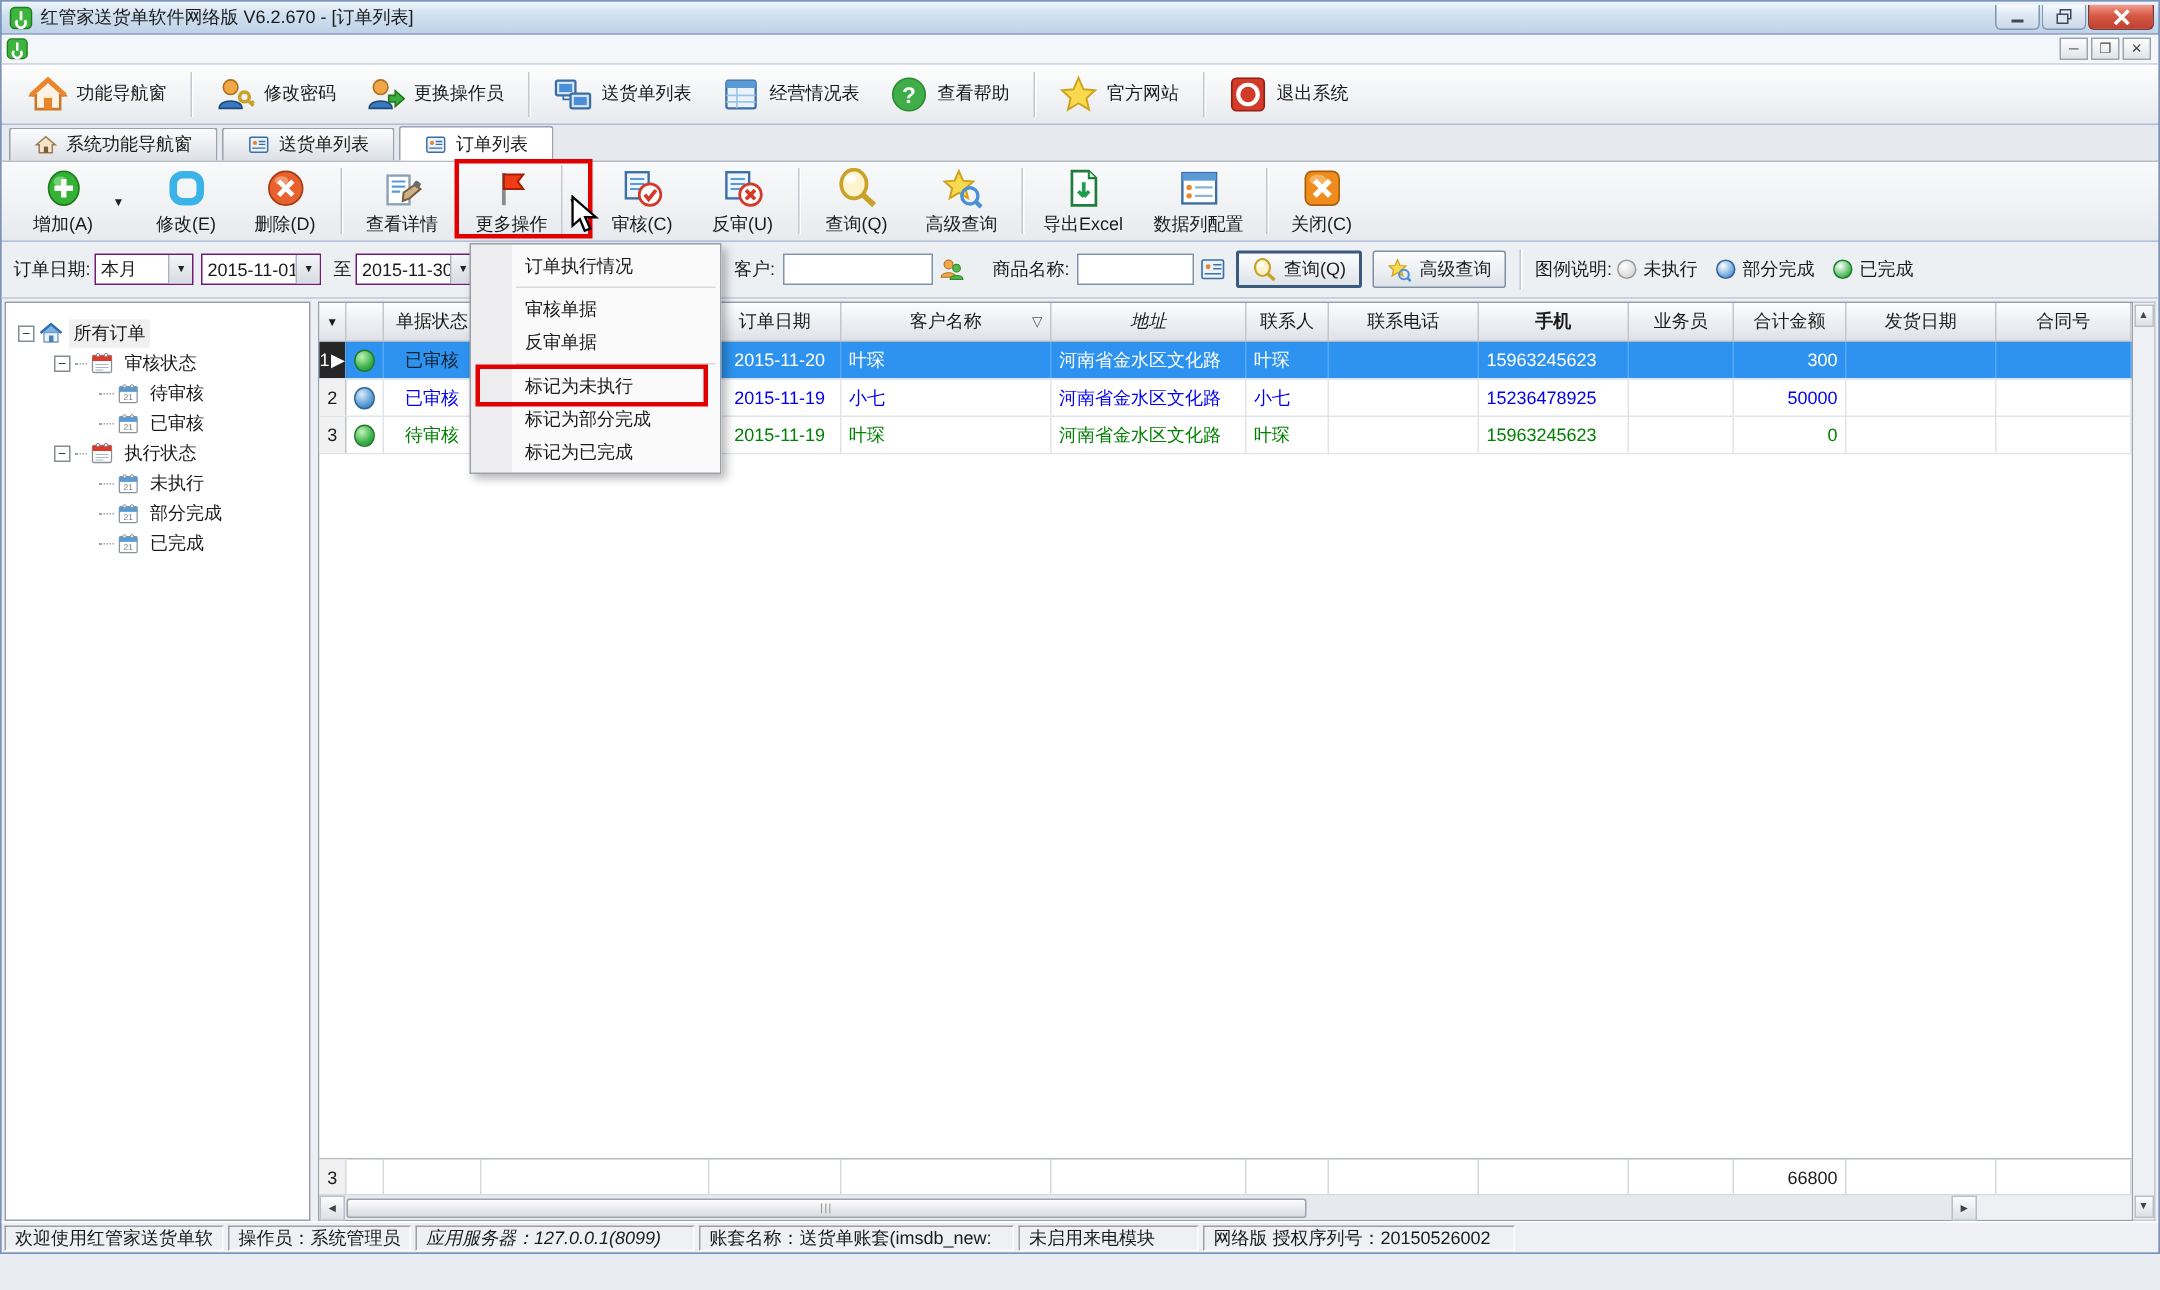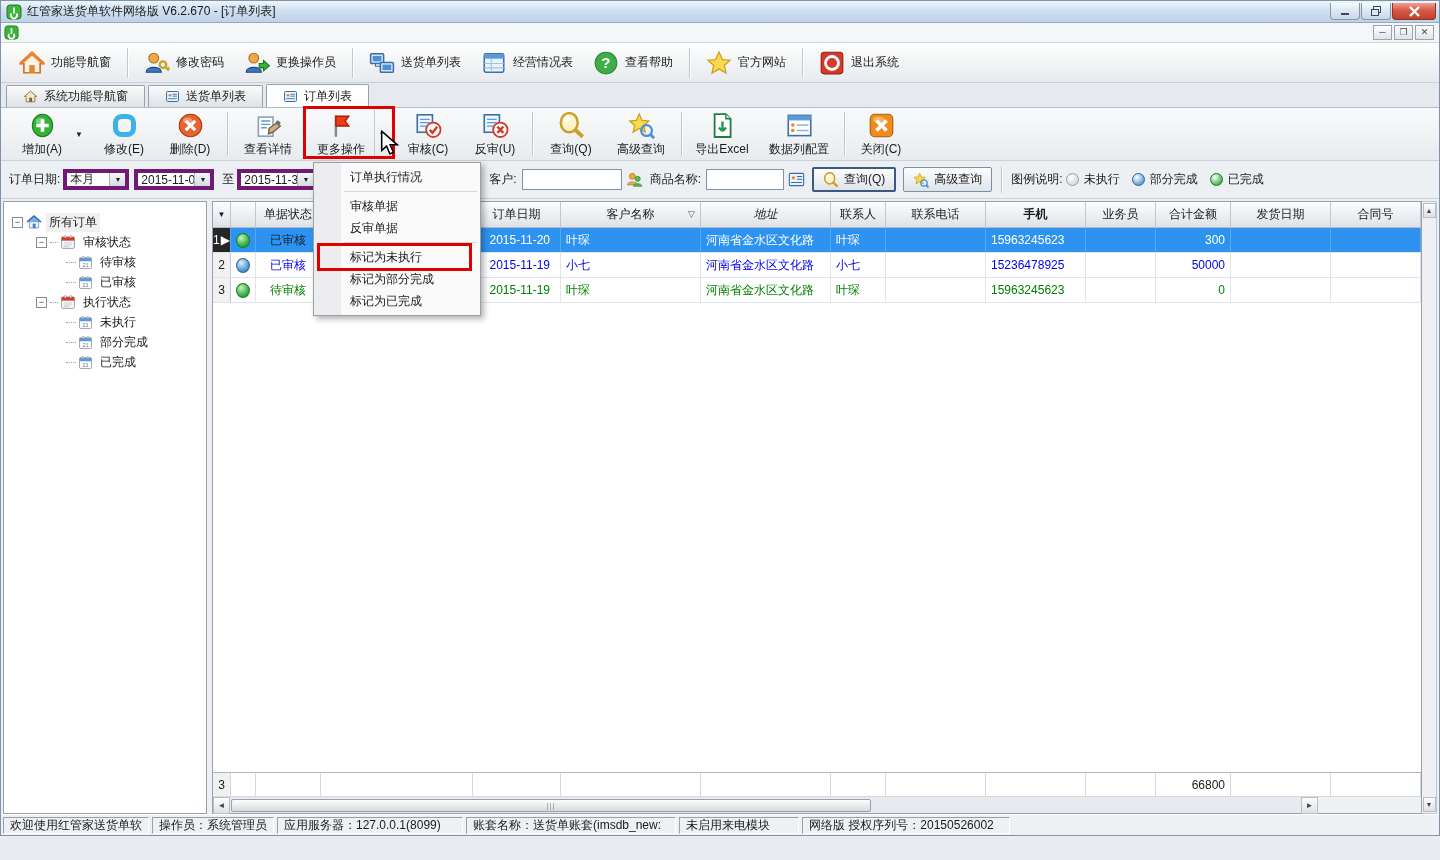--- a/index.html
+++ b/index.html
@@ -44,21 +44,21 @@
 
   
   .ctx-menu { position:absolute; left:5px; top:52px; width:168px; background:#fafafa; border:1px solid #9aa0a8; box-shadow:3px 3px 6px rgba(0,0,0,.3); z-index:100; padding:3px 0; background:linear-gradient(to right,#ededef 0,#ededef 27px,#fafafa 27px); }
   .cmi { position:relative; height:22px; line-height:22px; padding-left:36px; white-space:nowrap; }
   .cm-sep { height:1px; background:#d6d8db; margin:3px 3px 3px 30px; }
   .red-rect2 { position:absolute; left:3px; top:-3px; right:8px; bottom:-3px; border:3px solid #e10000; pointer-events:none; }
 
   
   .filterbar { height:38px; flex:0 0 38px; background:#edf0f3; border-bottom:1px solid #ccd1d7; display:flex; align-items:center; padding:0 8px; }
   .flabel { white-space:nowrap; margin-right:3px; }
-  .combo { height:21px; border:4px solid #701a75; background:#fff; display:flex; align-items:center; margin-right:5px; }
+  .combo { height:21px; border:1px solid #701a75; background:#fff; display:flex; align-items:center; margin-right:5px; }
   .combo .cval { padding:0 3px; flex:1; white-space:nowrap; overflow:hidden; }
   .combo .cbtn { width:16px; height:100%; border-left:1px solid #aab4c0; background:linear-gradient(#f4f6f8,#d7dce2); display:flex; align-items:center; justify-content:center; font-size:7px; color:#222; }
   .finput { height:21px; border:1px solid #7f94ab; background:#fff; margin:0 4px 0 2px; font-family:inherit; font-size:12px; padding:0 3px; }
   .fbtn { height:25px; border:1px solid #7e8fa3; border-radius:2px; background:linear-gradient(#fcfdfe,#dfe4ea); display:flex; align-items:center; gap:5px; padding:0 9px; margin-left:7px; white-space:nowrap; }
   .fbtn.primary { border:2px solid #3c5a7d; }
   .vline { width:1px; height:27px; background:#c3c8cf; box-shadow:1px 0 0 #fff; margin:0 9px; }
   .legend { display:flex; align-items:center; gap:5px; }
   .ball13 { width:13px; height:13px; border-radius:50%; flex:0 0 13px; }
   .legend .ll { margin-right:7px; white-space:nowrap; }
 
@@ -455,21 +455,21 @@
     <span class="flabel" style="margin-left:167px">客户:</span>
     <input class="finput" style="width: 100px;" value="">
     <span class="ico" style="width:17px;height:17px">
         <svg viewBox="0 0 24 24">
           <circle cx="9" cy="7.5" r="4.2" fill="#f0a748" stroke="#ad6f1e"></circle>
           <path d="M2 19.5 c0-5.5 14-5.5 14 0 z" fill="#f0a748" stroke="#ad6f1e"></path>
           <circle cx="16.5" cy="11" r="3.6" fill="#58b84a" stroke="#2e8b2e"></circle>
           <path d="M10.5 21.5 c0-4.8 12-4.8 12 0 z" fill="#58b84a" stroke="#2e8b2e"></path>
         </svg>
       </span>
-    <span class="flabel" style="margin-left:7px">商品名称:</span>
+    <span class="flabel" style="margin-left:19px">商品名称:</span>
     <input class="finput" style="width: 78px;" value="">
     <span class="ico" style="width:17px;height:15px">
         <svg viewBox="0 0 24 22">
           <rect x="1.5" y="2" width="21" height="18" rx="1.5" fill="#eaf2fb" stroke="#3a6ea5" stroke-width="1.6"></rect>
           <circle cx="7.5" cy="8.5" r="2.4" fill="#e8862c"></circle>
           <path d="M12.5 6.5 h8 M12.5 10.5 h8 M4 15.5 h16" stroke="#3a6ea5" stroke-width="1.5"></path>
         </svg>
       </span>
     <div class="fbtn primary">
       <span class="ico" style="width:16px;height:16px">
@@ -713,19 +713,19 @@
     </div>
     <div class="vscroll">
       <div class="vs-arrow">▲</div>
       <div class="vs-arrow">▼</div>
     </div>
   </div>
 
   <div class="statusbar" id="status-bar">
       <div class="sb-panel" style="width: 146px;">欢迎使用红管家送货单软</div>
       <div class="sb-panel" style="width: 122px;">操作员：系统管理员</div>
-      <div class="sb-panel" style="width: 186px;">应用服务器：127.0.0.1(8099)</div>
+      <div class="sb-panel" style="width: 186px; font-style: italic;">应用服务器：127.0.0.1(8099)</div>
       <div class="sb-panel" style="width: 210px;">账套名称：送货单账套(imsdb_new:</div>
       <div class="sb-panel" style="width: 120px;">未启用来电模块</div>
       <div class="sb-panel" style="width: 208px;">网络版 授权序列号：20150526002</div>
     </div>
 
 </div>
 
 </body></html>

